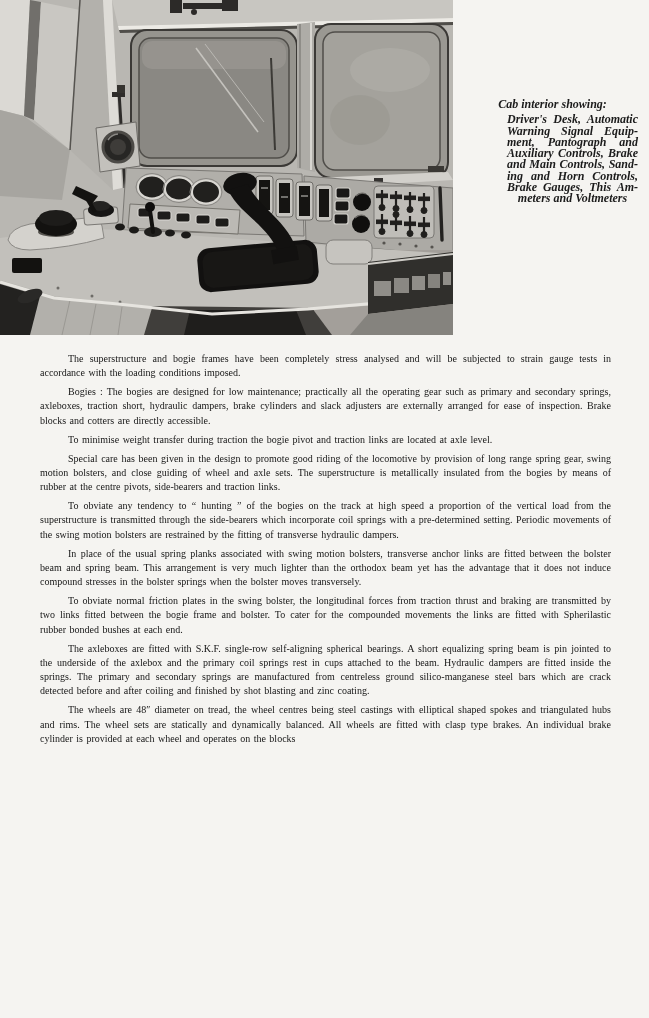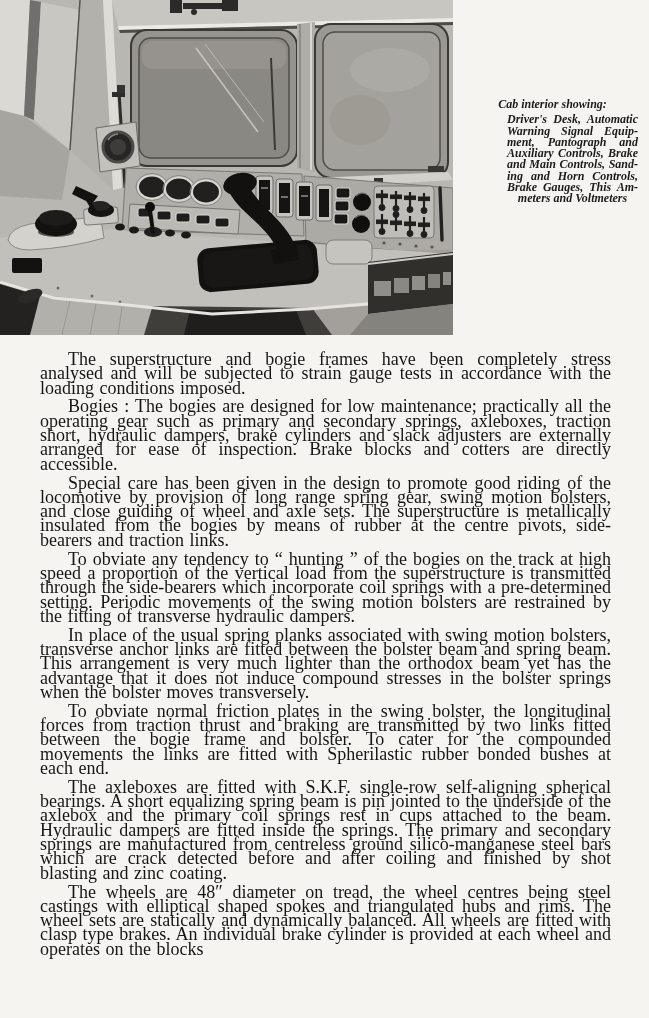--- a/index.html
+++ b/index.html
@@ -13,21 +13,21 @@
   .caption{
     position:absolute;left:467px;top:99px;width:171px;
     font-weight:bold;font-style:italic;font-size:12px;line-height:11.3px;
     color:#1b1b1b;
   }
   .cap-heading{text-align:center;margin:0 0 4px 0;}
   .cap-line{text-align:justify;text-align-last:justify;margin-left:40px;}
   .cap-line.center{text-align:right;text-align-last:center;}
   .body-text{
     position:absolute;left:40px;top:352px;width:571px;
-    font-size:18px;line-height:14.3px;color:#161616;
+    font-size:10px;line-height:14.3px;color:#161616;
     text-align:justify;word-spacing:1px;
   }
   .para{margin:0 0 4.6px 0;text-indent:28px;}
   .lead{font-weight:normal;}
 </style>
 </head>
 <body>
 
 <div class="page">
 
@@ -272,20 +272,21 @@
     <div class="cap-line">Auxiliary Controls, Brake</div>
     <div class="cap-line">and Main Controls, Sand-</div>
     <div class="cap-line">ing and Horn Controls,</div>
     <div class="cap-line">Brake Gauges, This Am-</div>
     <div class="cap-line center">meters and Voltmeters</div>
   </div>
 
   <div class="body-text">
     <p class="para"><b class="lead"></b> <span>The superstructure and bogie frames have been completely stress analysed and will be subjected to strain gauge tests in accordance with the loading conditions imposed.</span></p>
     <p class="para"><b class="lead">Bogies :</b> <span>The bogies are designed for low maintenance; practically all the operating gear such as primary and secondary springs, axleboxes, traction short, hydraulic dampers, brake cylinders and slack adjusters are externally arranged for ease of inspection. Brake blocks and cotters are directly accessible.</span></p>
+    <p class="para"><b class="lead"></b> <span>To minimise weight transfer during traction the bogie pivot and traction links are located at axle level.</span></p>
     <p class="para"><b class="lead"></b> <span>Special care has been given in the design to promote good riding of the locomotive by provision of long range spring gear, swing motion bolsters, and close guiding of wheel and axle sets. The superstructure is metallically insulated from the bogies by means of rubber at the centre pivots, side-bearers and traction links.</span></p>
     <p class="para"><b class="lead"></b> <span>To obviate any tendency to “ hunting ” of the bogies on the track at high speed a proportion of the vertical load from the superstructure is transmitted through the side-bearers which incorporate coil springs with a pre-determined setting. Periodic movements of the swing motion bolsters are restrained by the fitting of transverse hydraulic dampers.</span></p>
     <p class="para"><b class="lead"></b> <span>In place of the usual spring planks associated with swing motion bolsters, transverse anchor links are fitted between the bolster beam and spring beam. This arrangement is very much lighter than the orthodox beam yet has the advantage that it does not induce compound stresses in the bolster springs when the bolster moves transversely.</span></p>
     <p class="para"><b class="lead"></b> <span>To obviate normal friction plates in the swing bolster, the longitudinal forces from traction thrust and braking are transmitted by two links fitted between the bogie frame and bolster. To cater for the compounded movements the links are fitted with Spherilastic rubber bonded bushes at each end.</span></p>
     <p class="para"><b class="lead"></b> <span>The axleboxes are fitted with S.K.F. single-row self-aligning spherical bearings. A short equalizing spring beam is pin jointed to the underside of the axlebox and the primary coil springs rest in cups attached to the beam. Hydraulic dampers are fitted inside the springs. The primary and secondary springs are manufactured from centreless ground silico-manganese steel bars which are crack detected before and after coiling and finished by shot blasting and zinc coating.</span></p>
     <p class="para"><b class="lead"></b> <span>The wheels are 48″ diameter on tread, the wheel centres being steel castings with elliptical shaped spokes and triangulated hubs and rims. The wheel sets are statically and dynamically balanced. All wheels are fitted with clasp type brakes. An individual brake cylinder is provided at each wheel and operates on the blocks</span></p>
   </div>
 
 </div>
 

